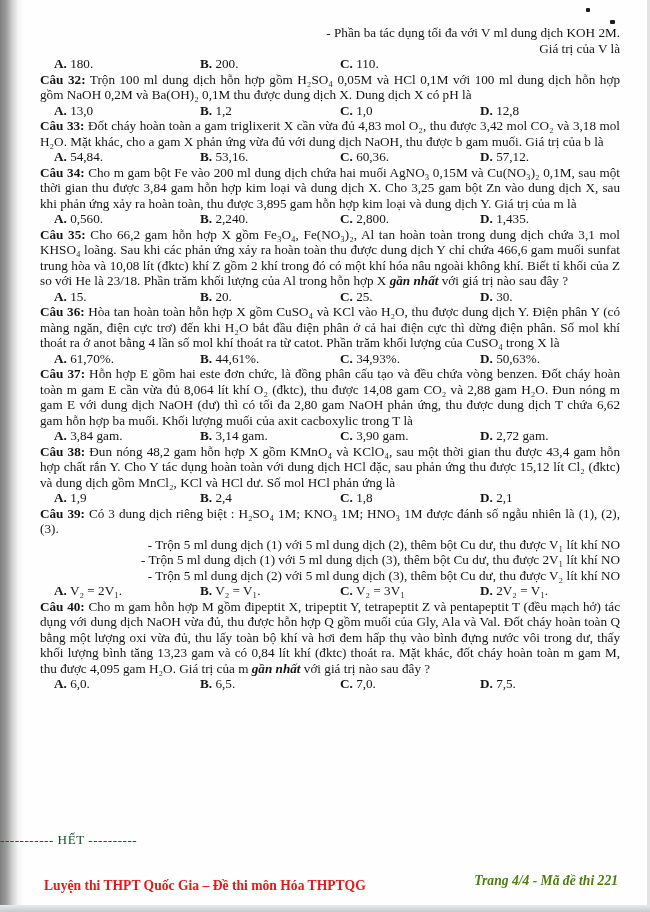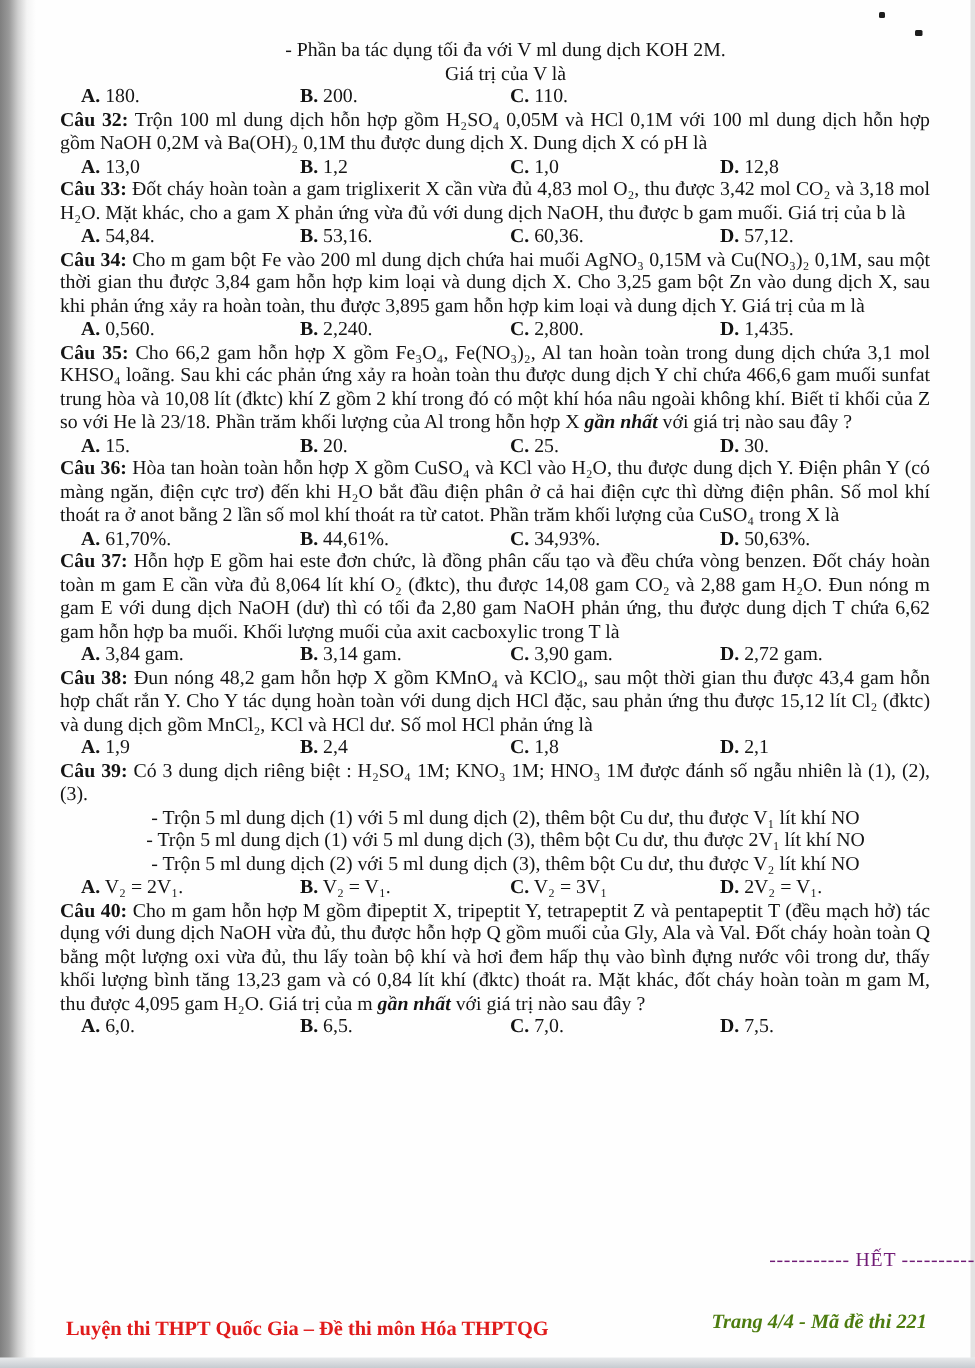--- a/index.html
+++ b/index.html
@@ -13,31 +13,31 @@
     position:absolute;left:0;top:0;bottom:0;width:24px;
     background:linear-gradient(to right,#7f7f7f 0px,#9a9a9a 6px,#cfcfcf 12px,#f4f4f4 18px,#fefefe 24px);
   }
   .edge-right{position:absolute;right:0;top:0;bottom:0;width:3px;background:#e3e3e3;}
   .edge-bottom{position:absolute;left:0;right:0;bottom:0;height:7px;background:linear-gradient(to bottom,#e8eaec,#c6cbd0);}
   .speck{position:absolute;background:#1d1d1d;border-radius:1px;}
   .speck.s1{left:586px;top:8px;width:4px;height:4px;}
   .speck.s2{left:610px;top:20px;width:5px;height:4px;}
   .content{position:absolute;left:40px;top:25px;width:580px;}
   .para{margin:0;text-align:justify;font-size:13.2px;line-height:15.5px;}
-  .para.ind{padding-left:14px;text-align:center;}
+  .para.ind{padding-left:14px;text-align:right;}
   .para.first{text-indent:18px;}
   .b{font-weight:bold;}
   .i{font-style:italic;}
   .options{
     display:grid;grid-template-columns:136px 130px 130px auto;
     padding-left:14px;font-size:13.2px;line-height:15.5px;gap:10px;
   }
   .het{
-    position:absolute;left:0;right:0;top:832px;text-align:right;
-    font-size:13.2px;letter-spacing:.5px;color:#701a75;padding-left:32px;
+    position:absolute;left:0;right:0;top:832px;text-align:left;
+    font-size:13.2px;letter-spacing:.5px;color:#14532d;
   }
   .footer-left{
     position:absolute;left:44px;top:878px;
     font-size:13.6px;font-weight:bold;color:#e01b1b;
   }
   .footer-right{
     position:absolute;right:32px;top:873px;
     font-size:13.6px;font-weight:bold;font-style:italic;color:#4d7c0f;
   }
 </style>
@@ -90,21 +90,21 @@
       <div class="question">
         <p class="para"><span class="b ">Câu 35:</span><span> Cho 66,2 gam hỗn hợp X gồm Fe₃O₄, Fe(NO₃)₂, Al tan hoàn toàn trong dung dịch chứa 3,1 mol KHSO₄ loãng. Sau khi các phản ứng xảy ra hoàn toàn thu được dung dịch Y chỉ chứa 466,6 gam muối sunfat trung hòa và 10,08 lít (đktc) khí Z gồm 2 khí trong đó có một khí hóa nâu ngoài không khí. Biết tỉ khối của Z so với He là 23/18. Phần trăm khối lượng của Al trong hỗn hợp X </span><span class="b i">gần nhất</span><span> với giá trị nào sau đây ?</span></p>
         <div class="options">
           <div class="opt"><span class="b">A.</span> 15.</div>
           <div class="opt"><span class="b">B.</span> 20.</div>
           <div class="opt"><span class="b">C.</span> 25.</div>
           <div class="opt"><span class="b">D.</span> 30.</div>
         </div>
       </div>
       <div class="question">
-        <p class="para"><span class="b ">Câu 36:</span><span> Hòa tan hoàn toàn hỗn hợp X gồm CuSO₄ và KCl vào H₂O, thu được dung dịch Y. Điện phân Y (có màng ngăn, điện cực trơ) đến khi H₂O bắt đầu điện phân ở cả hai điện cực thì dừng điện phân. Số mol khí thoát ra ở anot bằng 2 lần số mol khí thoát ra từ catot. Phần trăm khối lượng của CuSO₄ trong X là</span></p>
+        <p class="para"><span class="b ">Câu 36:</span><span> Hòa tan hoàn toàn hỗn hợp X gồm CuSO₄ và KCl vào H₂O, thu được dung dịch Y. Điện phân Y (có màng ngăn, điện cực trơ) đến khi H₂O bắt đầu điện phân ở cả hai điện cực thì dừng điện phân. Số mol khí thoát ra ở anot bằng 4 lần số mol khí thoát ra từ catot. Phần trăm khối lượng của CuSO₄ trong X là</span></p>
         <div class="options">
           <div class="opt"><span class="b">A.</span> 61,70%.</div>
           <div class="opt"><span class="b">B.</span> 44,61%.</div>
           <div class="opt"><span class="b">C.</span> 34,93%.</div>
           <div class="opt"><span class="b">D.</span> 50,63%.</div>
         </div>
       </div>
       <div class="question">
         <p class="para"><span class="b ">Câu 37:</span><span> Hỗn hợp E gồm hai este đơn chức, là đồng phân cấu tạo và đều chứa vòng benzen. Đốt cháy hoàn toàn m gam E cần vừa đủ 8,064 lít khí O₂ (đktc), thu được 14,08 gam CO₂ và 2,88 gam H₂O. Đun nóng m gam E với dung dịch NaOH (dư) thì có tối đa 2,80 gam NaOH phản ứng, thu được dung dịch T chứa 6,62 gam hỗn hợp ba muối. Khối lượng muối của axit cacboxylic trong T là</span></p>
         <div class="options">

